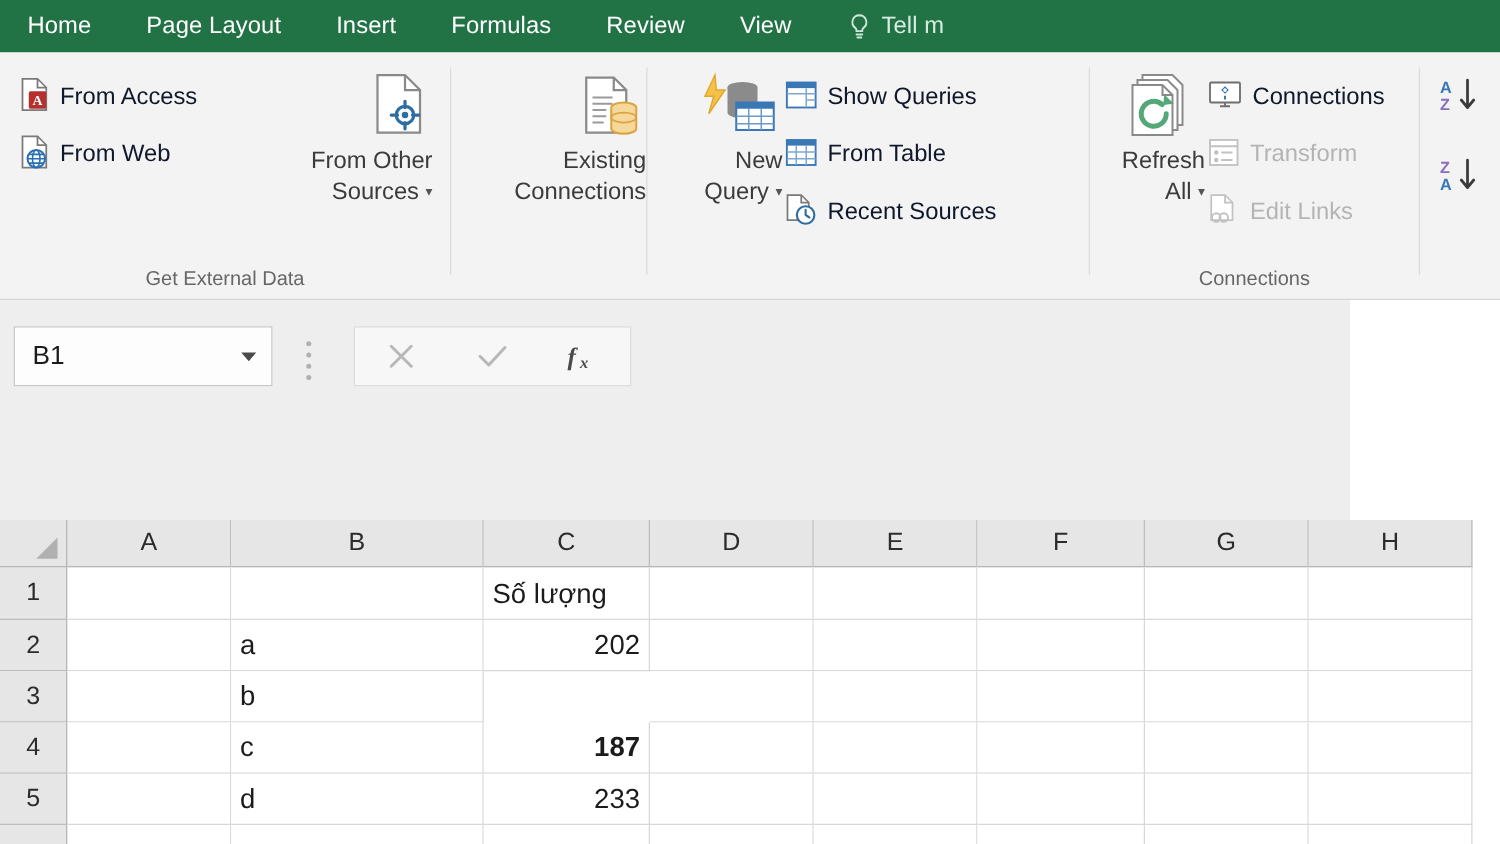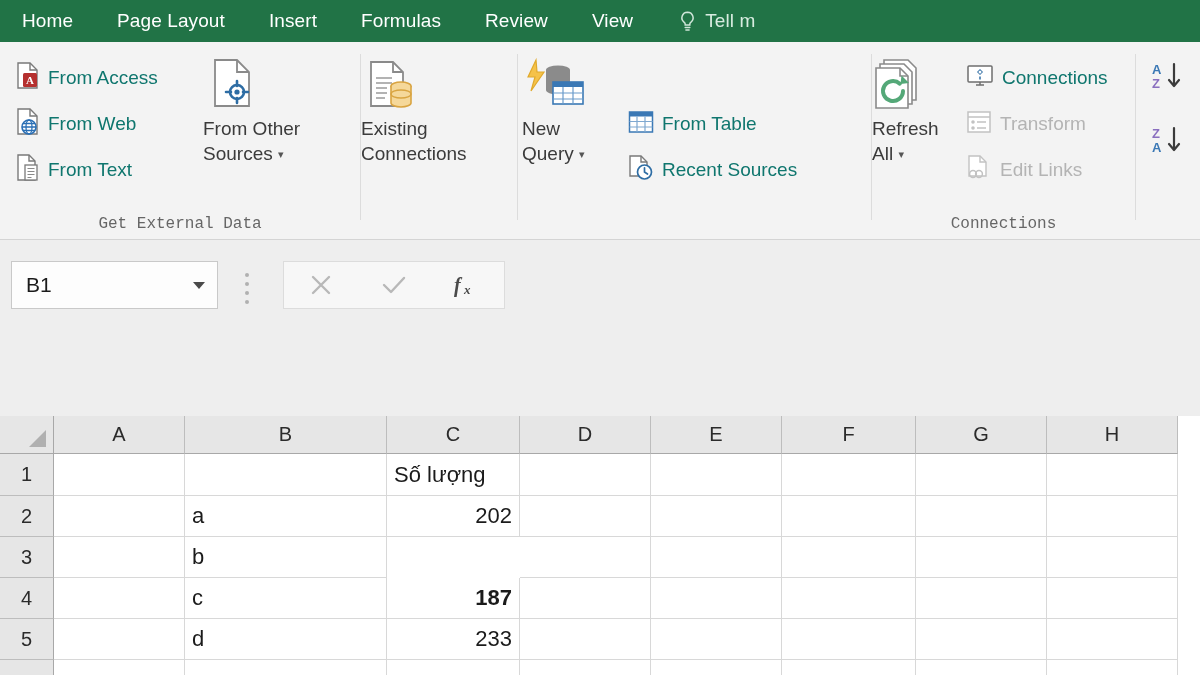--- a/index.html
+++ b/index.html
@@ -38,50 +38,49 @@
     position: absolute; left: 0; top: 42px;
     width: 1200px; height: 198px;
     background: #f3f3f3;
     border-bottom: 1px solid #d4d4d4;
   }
   .grp { position: absolute; top: 0; height: 198px; }
   .grp-label {
     position: absolute; bottom: 7px; width: 100%;
     text-align: center; font-size: 16px; color: #666666;
     white-space: nowrap;
-    font-family: Liberation Mono, monospace;
   }
   .grp-sep {
     position: absolute; top: 12px; width: 1px; height: 166px;
     background: #dcdcdc;
   }
 
   
   .cmd-sm {
     position: absolute; display: flex; align-items: center; gap: 8px;
     height: 34px; cursor: pointer; white-space: nowrap;
   }
-  .cmd-sm .lbl { font-size: 19px; color: #0f766e; }
+  .cmd-sm .lbl { font-size: 19px; color: #0f172a; }
   .cmd-sm.disabled .lbl { color: #b4b4b4; }
 
   
   .cmd-lg {
     position: absolute; display: flex; flex-direction: column;
-    align-items: flex-start; cursor: pointer; white-space: nowrap;
+    align-items: flex-end; cursor: pointer; white-space: nowrap;
   }
   .cmd-lg .ico { height: 62px; display: flex; align-items: flex-end; justify-content: center; }
   .cmd-lg .l1, .cmd-lg .l2 {
     font-size: 19px; color: #3b3b3b; line-height: 25px; text-align: center;
   }
   .caret { font-size: 11px; color: #555; vertical-align: middle; }
 
   
   .fstrip {
     position: absolute; left: 0; top: 240px;
-    width: 1200px; height: 176px; background: #eeeeee;
+    width: 1080px; height: 176px; background: #eeeeee;
   }
   .namebox {
     position: absolute; left: 11px; top: 21px;
     width: 207px; height: 48px;
     background: #fdfdfd; border: 1px solid #c9c9c9;
     display: flex; align-items: center; cursor: text;
   }
   .namebox .val { font-size: 21px; color: #1b1b1b; padding-left: 14px; flex: 1; }
   .namebox .dd {
     width: 36px; height: 100%; display: flex;
@@ -185,31 +184,20 @@
           <path d="M2 1h12l7 7v18H2z" fill="#fff" stroke="#7a7a7a" stroke-width="1.4"></path>
           <path d="M14 1v7h7" fill="none" stroke="#7a7a7a" stroke-width="1.4"></path>
           <circle cx="13" cy="19" r="7" fill="#fff" stroke="#2a6fb5" stroke-width="1.6"></circle>
           <ellipse cx="13" cy="19" rx="3" ry="7" fill="none" stroke="#2a6fb5" stroke-width="1.3"></ellipse>
           <path d="M6 19h14M7 15.5h12M7 22.5h12" stroke="#2a6fb5" stroke-width="1.3"></path>
         </svg>
       </span>
       <span class="lbl">From Web</span>
     </div>
 
-    <div class="cmd-sm" style="left:16px; top:111px;">
-      <span class="ico">
-        <svg width="24" height="28" viewBox="0 0 24 28">
-          <path d="M2 1h11l6 6v19H2z" fill="#fff" stroke="#7a7a7a" stroke-width="1.4"></path>
-          <path d="M13 1v6h6" fill="none" stroke="#7a7a7a" stroke-width="1.4"></path>
-          <rect x="9" y="11" width="12" height="15" fill="#fff" stroke="#7a7a7a" stroke-width="1.3"></rect>
-          <path d="M11.5 14.5h7M11.5 17.5h7M11.5 20.5h7M11.5 23.5h4" stroke="#8a8a8a" stroke-width="1.2"></path>
-        </svg>
-      </span>
-      <span class="lbl">From Text</span>
-    </div>
 
     <div class="cmd-lg" style="left:203px; top:12px; width:143px;">
       <span class="ico">
         <svg width="56" height="60" viewBox="0 0 56 60">
           <path d="M12 4h22l12 12v34H12z" fill="#fff" stroke="#8a8a8a" stroke-width="1.8"></path>
           <path d="M34 4v12h12" fill="none" stroke="#8a8a8a" stroke-width="1.8"></path>
           <circle cx="34" cy="36" r="7" fill="#fff" stroke="#2e6da4" stroke-width="2.6"></circle>
           <circle cx="34" cy="36" r="2.6" fill="#2e6da4"></circle>
           <path d="M34 25v5M34 42v5M23 36h5M40 36h5" stroke="#2e6da4" stroke-width="2.6" stroke-linecap="round"></path>
         </svg>
@@ -258,20 +246,30 @@
           <path d="M41 31v17M51 31v17M31 37h30M31 43h30" stroke="#6a9bcb" stroke-width="1.2"></path>
         </svg>
       </span>
       <span class="l1">New</span>
       <span class="l2">
         <span>Query</span>
         <span class="caret">▾</span>
       </span>
     </div>
 
+    <div class="cmd-sm" style="left:110px; top:19px;">
+      <span class="ico">
+        <svg width="26" height="24" viewBox="0 0 26 24">
+          <rect x="1.5" y="2" width="23" height="20" fill="#fff" stroke="#3a78b5" stroke-width="1.5"></rect>
+          <rect x="1.5" y="2" width="23" height="4.5" fill="#3a78b5"></rect>
+          <path d="M17 6.5v15.5M1.5 11h15.5M17 11h7.5M17 16h7.5" stroke="#7fa8d0" stroke-width="1.2"></path>
+        </svg>
+      </span>
+      <span class="lbl">Show Queries</span>
+    </div>
 
     <div class="cmd-sm" style="left:110px; top:65px;">
       <span class="ico">
         <svg width="26" height="24" viewBox="0 0 26 24">
           <rect x="1.5" y="2" width="23" height="20" fill="#fff" stroke="#3a78b5" stroke-width="1.5"></rect>
           <rect x="1.5" y="2" width="23" height="4.5" fill="#3a78b5"></rect>
           <path d="M9 6.5v15.5M17 6.5v15.5M1.5 11.5h23M1.5 17h23" stroke="#7fa8d0" stroke-width="1.2"></path>
         </svg>
       </span>
       <span class="lbl">From Table</span>

